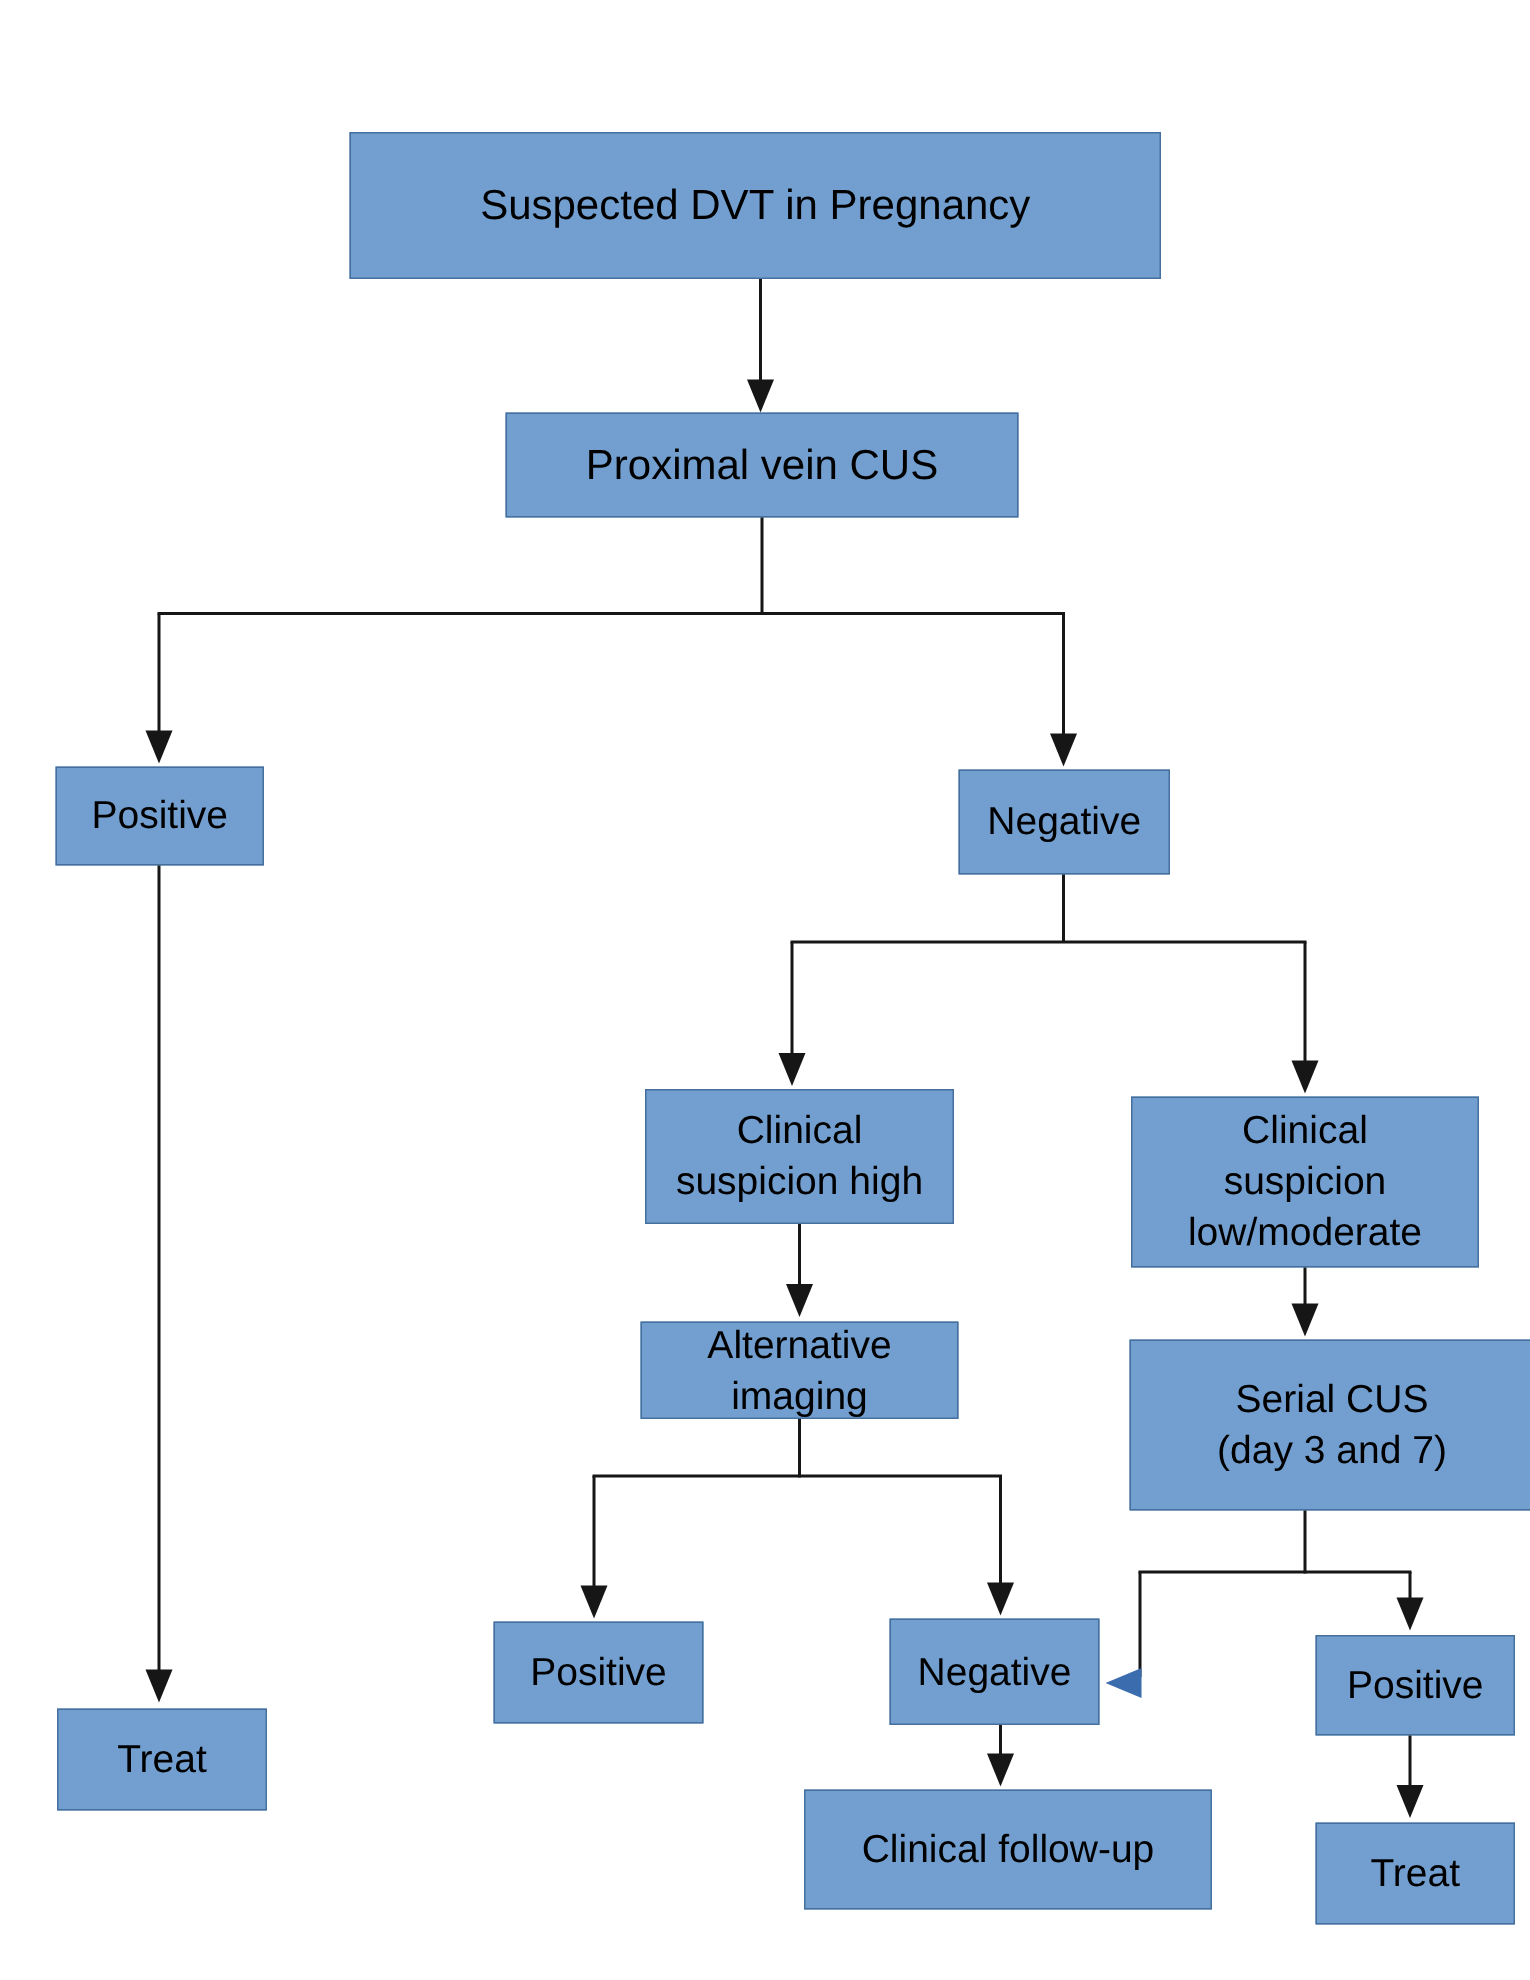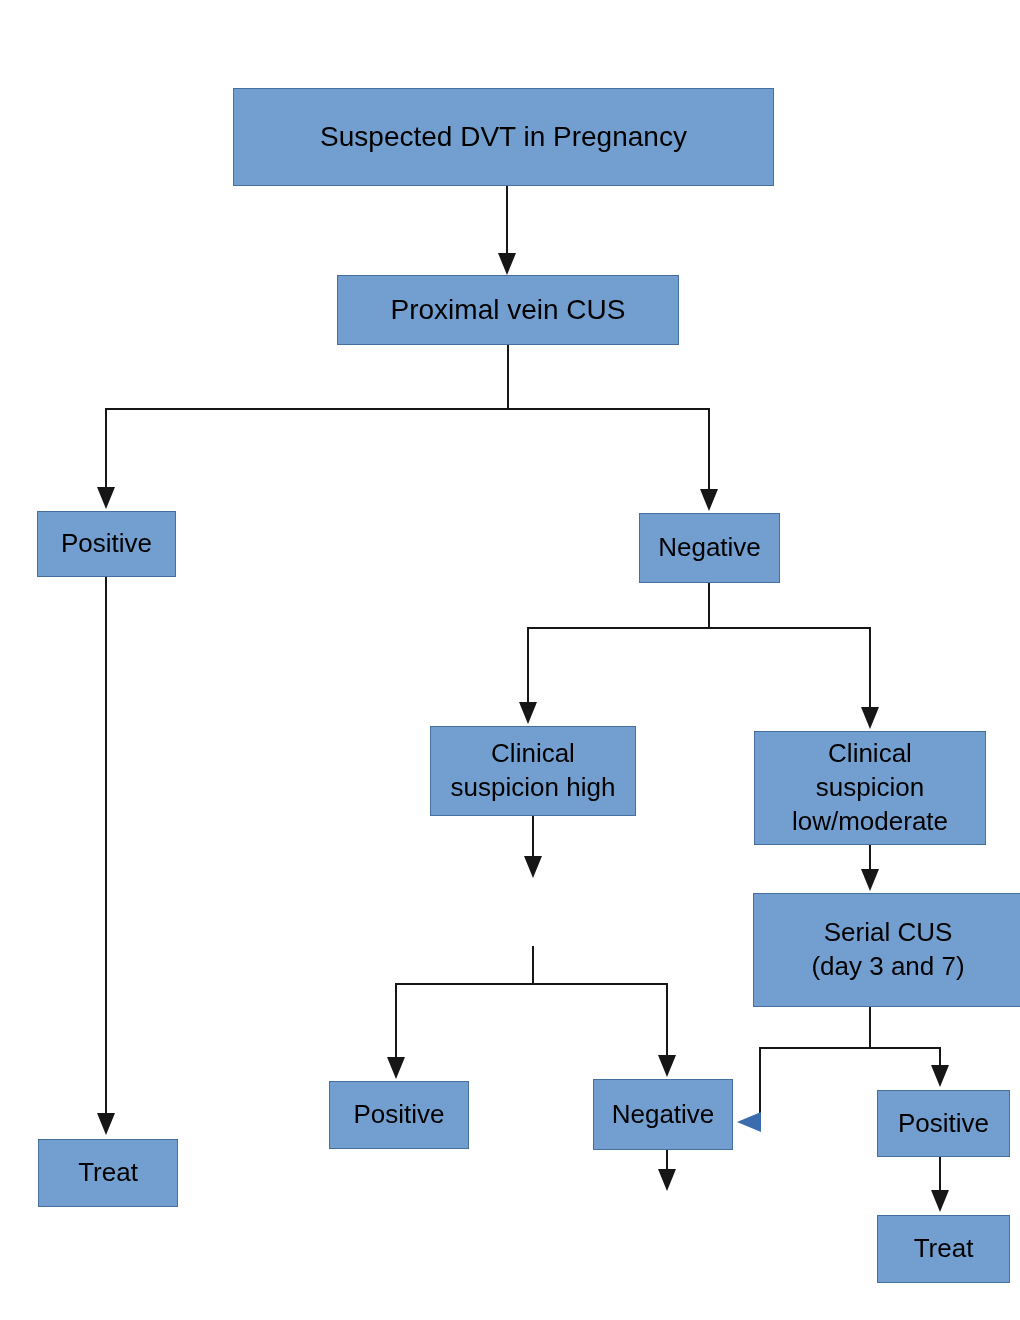--- a/index.html
+++ b/index.html
@@ -45,24 +45,27 @@
 
   <div class="node big" style="left:337px;top:275px;width:342px;height:70px;">Proximal vein CUS</div>
   <div class="node big" style="left:233px;top:88px;width:541px;height:98px;">Suspected DVT in Pregnancy</div>
   <div class="node" style="left:37px;top:511px;width:139px;height:66px;">Positive</div>
   <div class="node" style="left:639px;top:513px;width:141px;height:70px;">Negative</div>
   <div class="node" style="left:430px;top:726px;width:206px;height:90px;">Clinical
 suspicion high</div>
   <div class="node" style="left:754px;top:731px;width:232px;height:114px;">Clinical
 suspicion
 low/moderate</div>
+  <div class="node" style="left:427px;top:881px;width:212px;height:65px;">Alternative
+imaging</div>
   <div class="node" style="left:753px;top:893px;width:270px;height:114px;">Serial CUS
 (day 3 and 7)</div>
   <div class="node" style="left:329px;top:1081px;width:140px;height:68px;">Positive</div>
   <div class="node" style="left:593px;top:1079px;width:140px;height:71px;">Negative</div>
+  <div class="node" style="left:536px;top:1193px;width:272px;height:80px;">Clinical follow-up</div>
   <div class="node" style="left:877px;top:1090px;width:133px;height:67px;">Positive</div>
   <div class="node" style="left:877px;top:1215px;width:133px;height:68px;">Treat</div>
   <div class="node" style="left:38px;top:1139px;width:140px;height:68px;">Treat</div>
 
   <div>
 
     <div class="v" style="left:506px;top:186px;height:68px;"></div>
     <div class="ah" style="left:498px;top:253px;"></div>
 
     <div class="v" style="left:507px;top:345px;height:64px;"></div>

